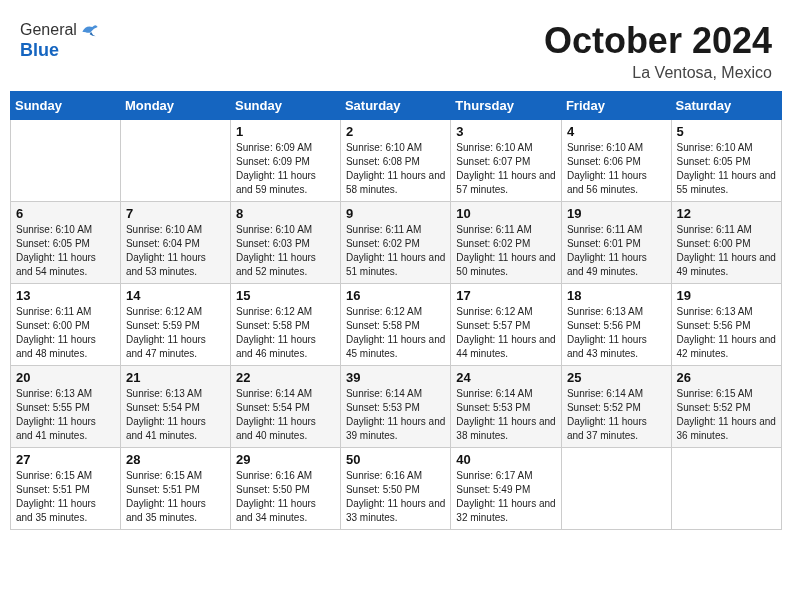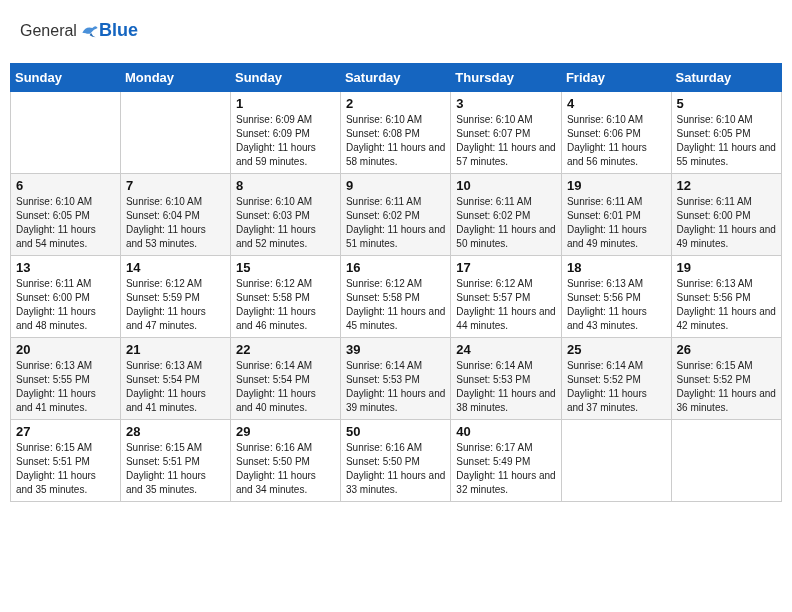--- a/index.html
+++ b/index.html
@@ -11,22 +11,22 @@
       padding: 10px;
     }
     .header {
       display: flex;
       justify-content: space-between;
       align-items: flex-start;
       padding: 10px 10px 5px 10px;
     }
     .logo {
       display: flex;
-      flex-direction: row;
-      align-items: flex-end;
+      flex-direction: column;
+      align-items: flex-start;
     }
     .logo-general { color: #333; }
     .logo-blue { color: #1565c0; }
     .logo-bird {
       width: 20px;
       height: 20px;
       margin-left: 2px;
     }
     .logo-row {
       display: flex;
@@ -41,21 +41,21 @@
       color: #1a1a1a;
     }
     .location {
       font-size: 16px;
       color: #444;
       margin-top: 2px;
     }
     .calendar {
       width: 100%;
       border-collapse: collapse;
-      margin-top: 17px;
+      margin-top: 4px;
     }
     .calendar th {
       background: #1565c0;
       color: #fff;
       font-size: 13px;
       font-weight: bold;
       padding: 6px 4px;
       text-align: left;
       border: 1px solid #1565c0;
     }
@@ -99,20 +99,24 @@
       <span class="logo-general">General</span>
       <svg class="logo-bird" viewBox="0 0 30 25" xmlns="http://www.w3.org/2000/svg">
         <path d="M5,15 Q10,5 20,8 Q25,3 28,8 Q22,10 18,15 Q15,18 10,16 Z" fill="#4a90d9"></path>
         <path d="M18,15 Q20,20 25,22 Q20,22 16,19 Z" fill="#2a6db5"></path>
       </svg>
     </div>
     <div style="display:flex;align-items:center;">
       <span class="logo-blue" style="font-size:18px;font-weight:bold;color:#1565c0;">Blue</span>
     </div>
   </div>
+  <div class="title-section">
+    <div class="month-title">October 2024</div>
+    <div class="location">La Ventosa, Mexico</div>
+  </div>
 </div>
 
 <table class="calendar">
   <thead>
     <tr>
 
     <th>Sunday</th>
         <th>Monday</th>
         <th>Sunday</th>
         <th>Saturday</th>

